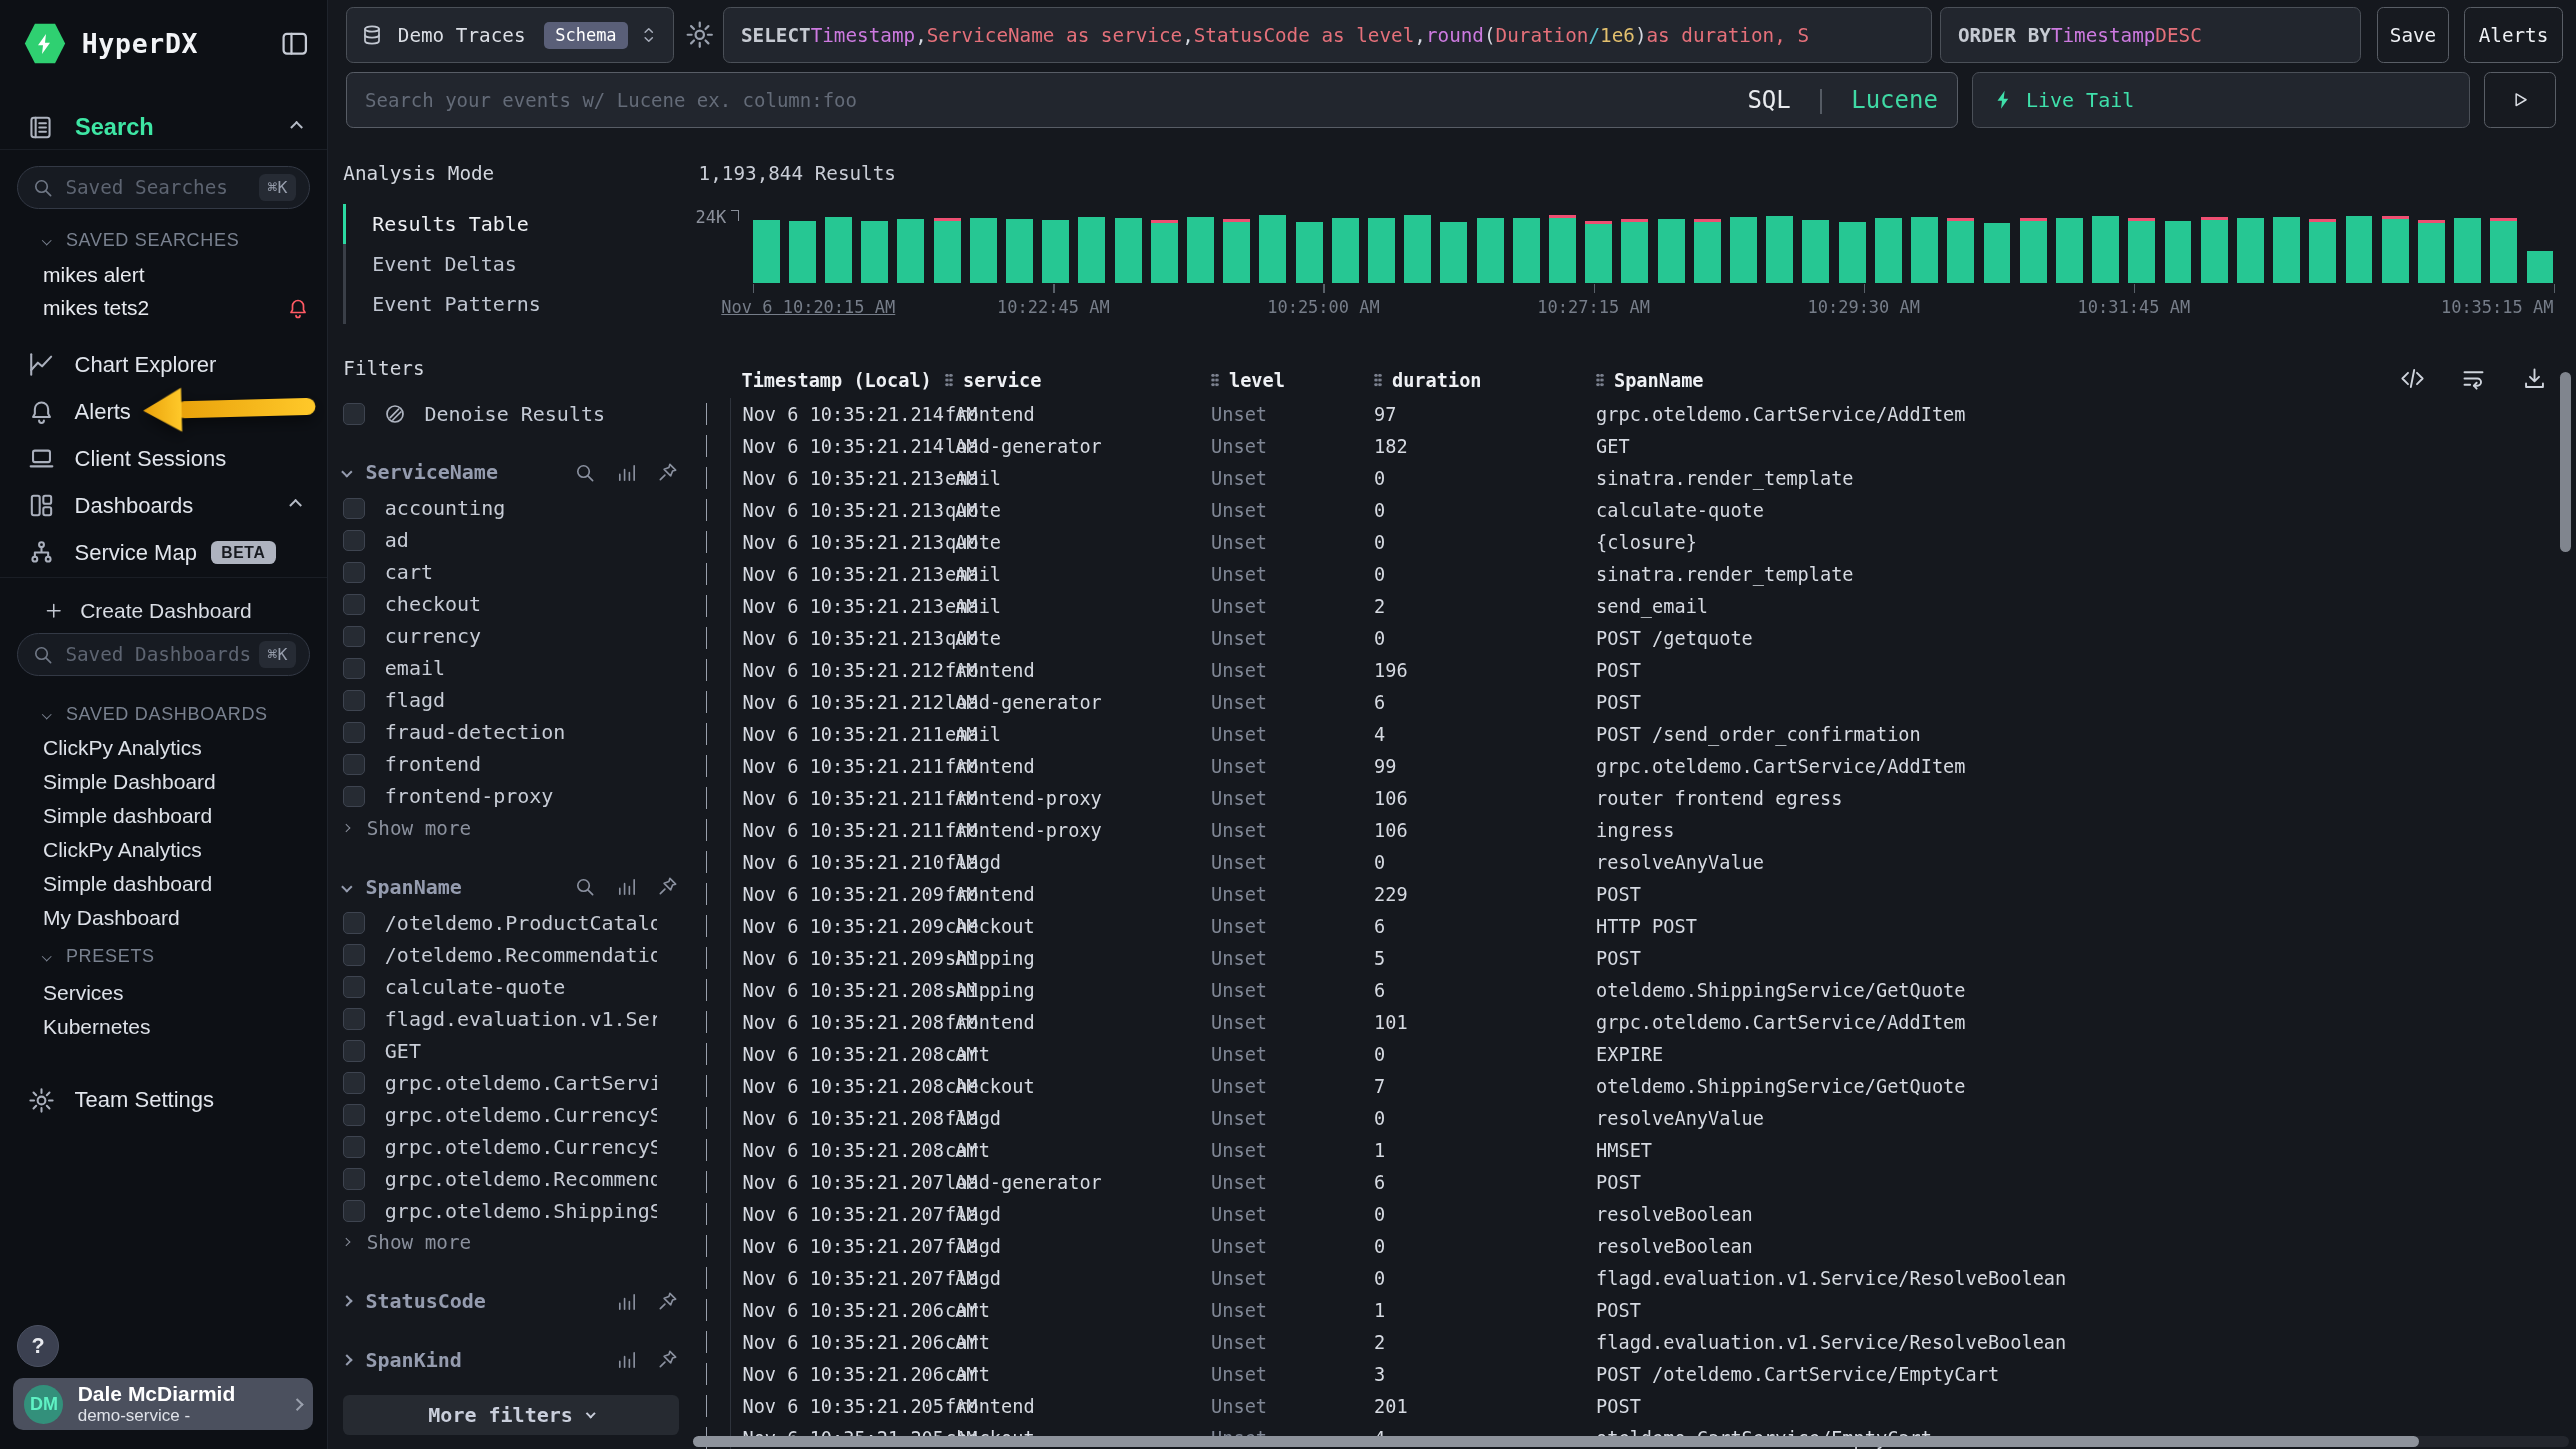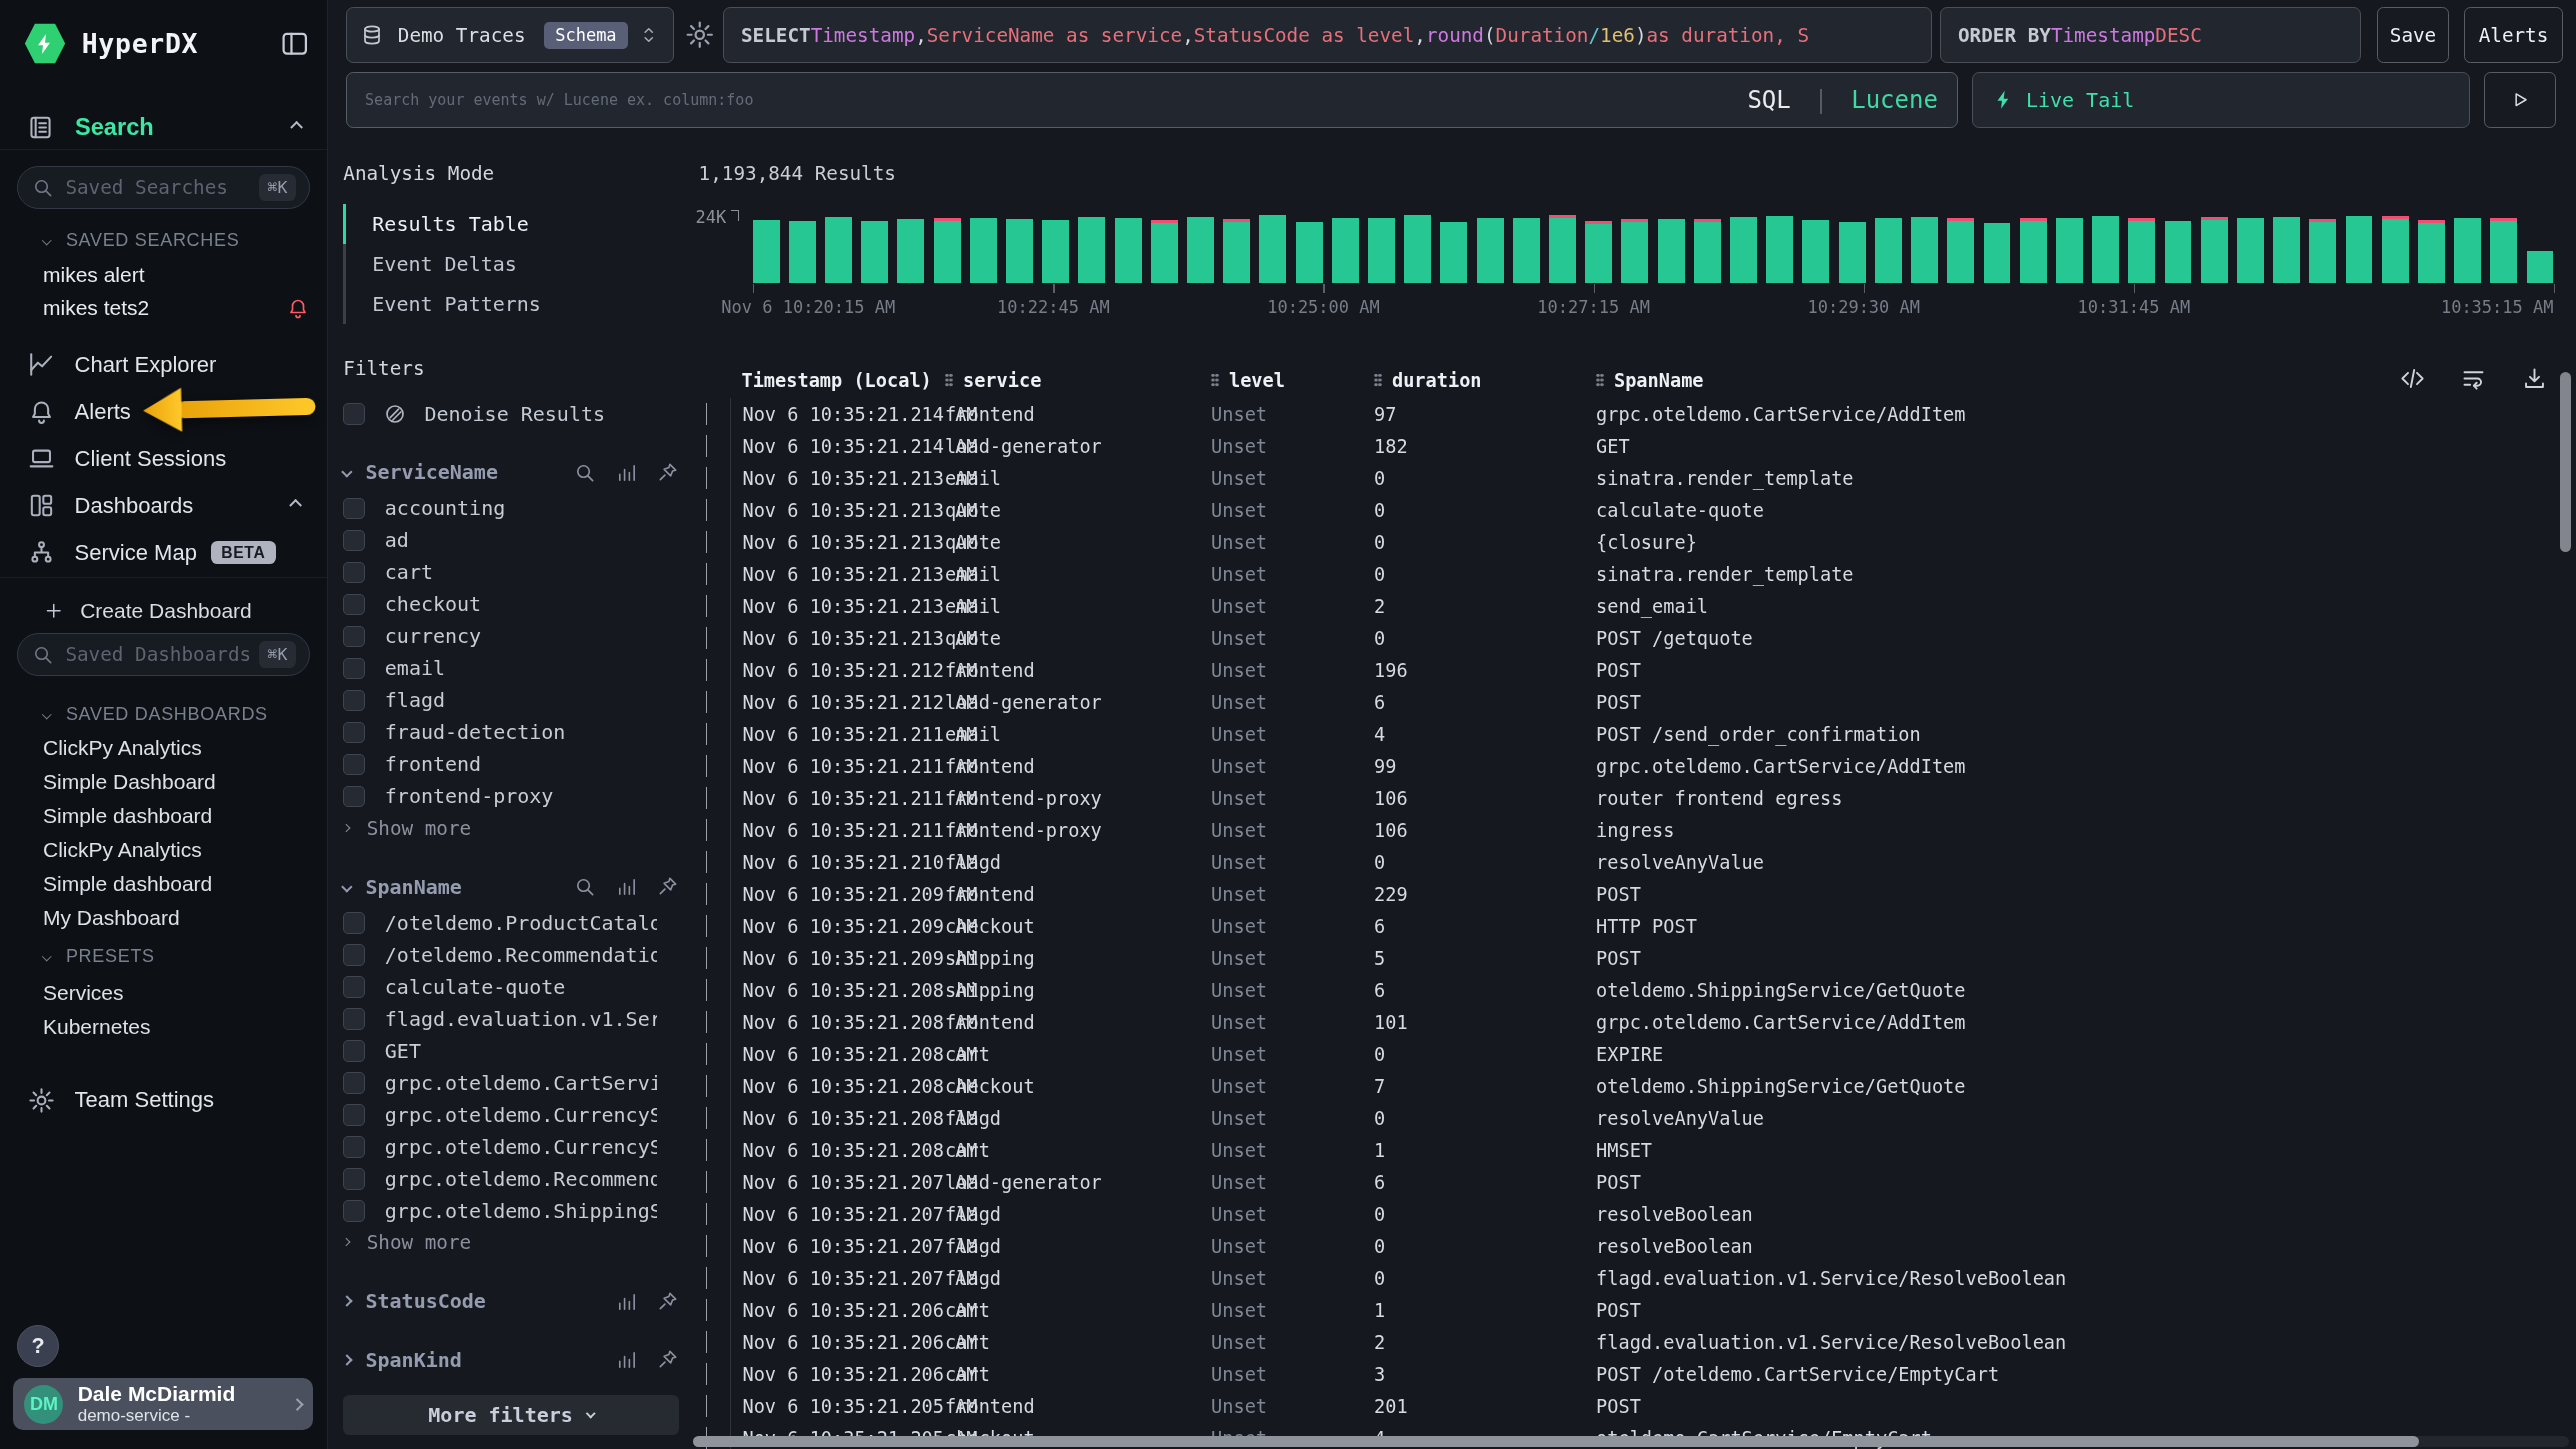--- a/index.html
+++ b/index.html
@@ -82,21 +82,21 @@
   .seg-type{color:#cd7ae0}
   .seg-col{color:#e5707a}
   .seg-fn{color:#cd7ae0}
   .seg-op{color:#5bc7d4}
   .seg-num{color:#e3c06e}
   .seg-plain{color:#d4d8e0}
   .btn{position:absolute;top:7.2px;height:56px;background:#171a20;border:1.4px solid #595e66;border-radius:6.4px;display:flex;align-items:center;justify-content:center;font-size:19.3px;color:#eef0f4}
   #save-btn{left:2048px;width:72px}
   #alerts-btn{left:2135px;width:99px}
   #search-box{left:16.5px;top:72px;width:1612px;height:56px;padding:0 18.6px;border-color:#585d66}
-  #search-box .ph{font-size:15px;color:#646b78}
+  #search-box .ph{font-size:19px;color:#646b78}
   #search-box .langs{margin-left:auto;font-size:24px;display:flex;align-items:center;gap:23px}
   #search-box .lang-sql{color:#e8eaee}
   #search-box .divider{color:#555b64}
   #search-box .lang-lucene{color:#3fd9a4}
   #livetail-box{left:1643px;top:72px;width:498px;height:56px;padding:0 20px;color:#3fe0ab;font-size:20px}
   #livetail-box .icon{width:21.5px;height:21.5px;margin-right:11.4px;color:#3fe0ab}
   #play-btn{left:2155px;top:72px;width:72px;height:56px;background:#171a20;border:1.4px solid #595e66;border-radius:6.4px;position:absolute;display:flex;align-items:center;justify-content:center;color:#d9dce2}
   #play-btn .icon{width:21.5px;height:21.5px}
 
   
@@ -724,21 +724,21 @@
           <div class="bar" style="height: 65px;"></div>
           <div class="bar" style="height: 65px;">
             <div class="err" style="height: 2.9px;"></div>
             <div style="flex: 1 1 0%;"></div>
           </div>
           <div class="bar" style="height: 32px;"></div>
         </div>
     </div>
     <div id="axis">
         <div class="tick" style="left: 0%;"></div>
-        <div class="tick-lbl" style="left: 0%; transform: translateX(-18%);">Nov 6 10:20:15 AM</div>
+        <div class="tick-lbl" style="left: 0%; transform: translateX(-18%); text-decoration: underline;">Nov 6 10:20:15 AM</div>
         <div class="tick" style="left: 16.7%;"></div>
         <div class="tick-lbl" style="left: 16.7%; transform: translateX(-50%);">10:22:45 AM</div>
         <div class="tick" style="left: 31.7%;"></div>
         <div class="tick-lbl" style="left: 31.7%; transform: translateX(-50%);">10:25:00 AM</div>
         <div class="tick" style="left: 46.7%;"></div>
         <div class="tick-lbl" style="left: 46.7%; transform: translateX(-50%);">10:27:15 AM</div>
         <div class="tick" style="left: 61.7%;"></div>
         <div class="tick-lbl" style="left: 61.7%; transform: translateX(-50%);">10:29:30 AM</div>
         <div class="tick" style="left: 76.7%;"></div>
         <div class="tick-lbl" style="left: 76.7%; transform: translateX(-50%);">10:31:45 AM</div>

